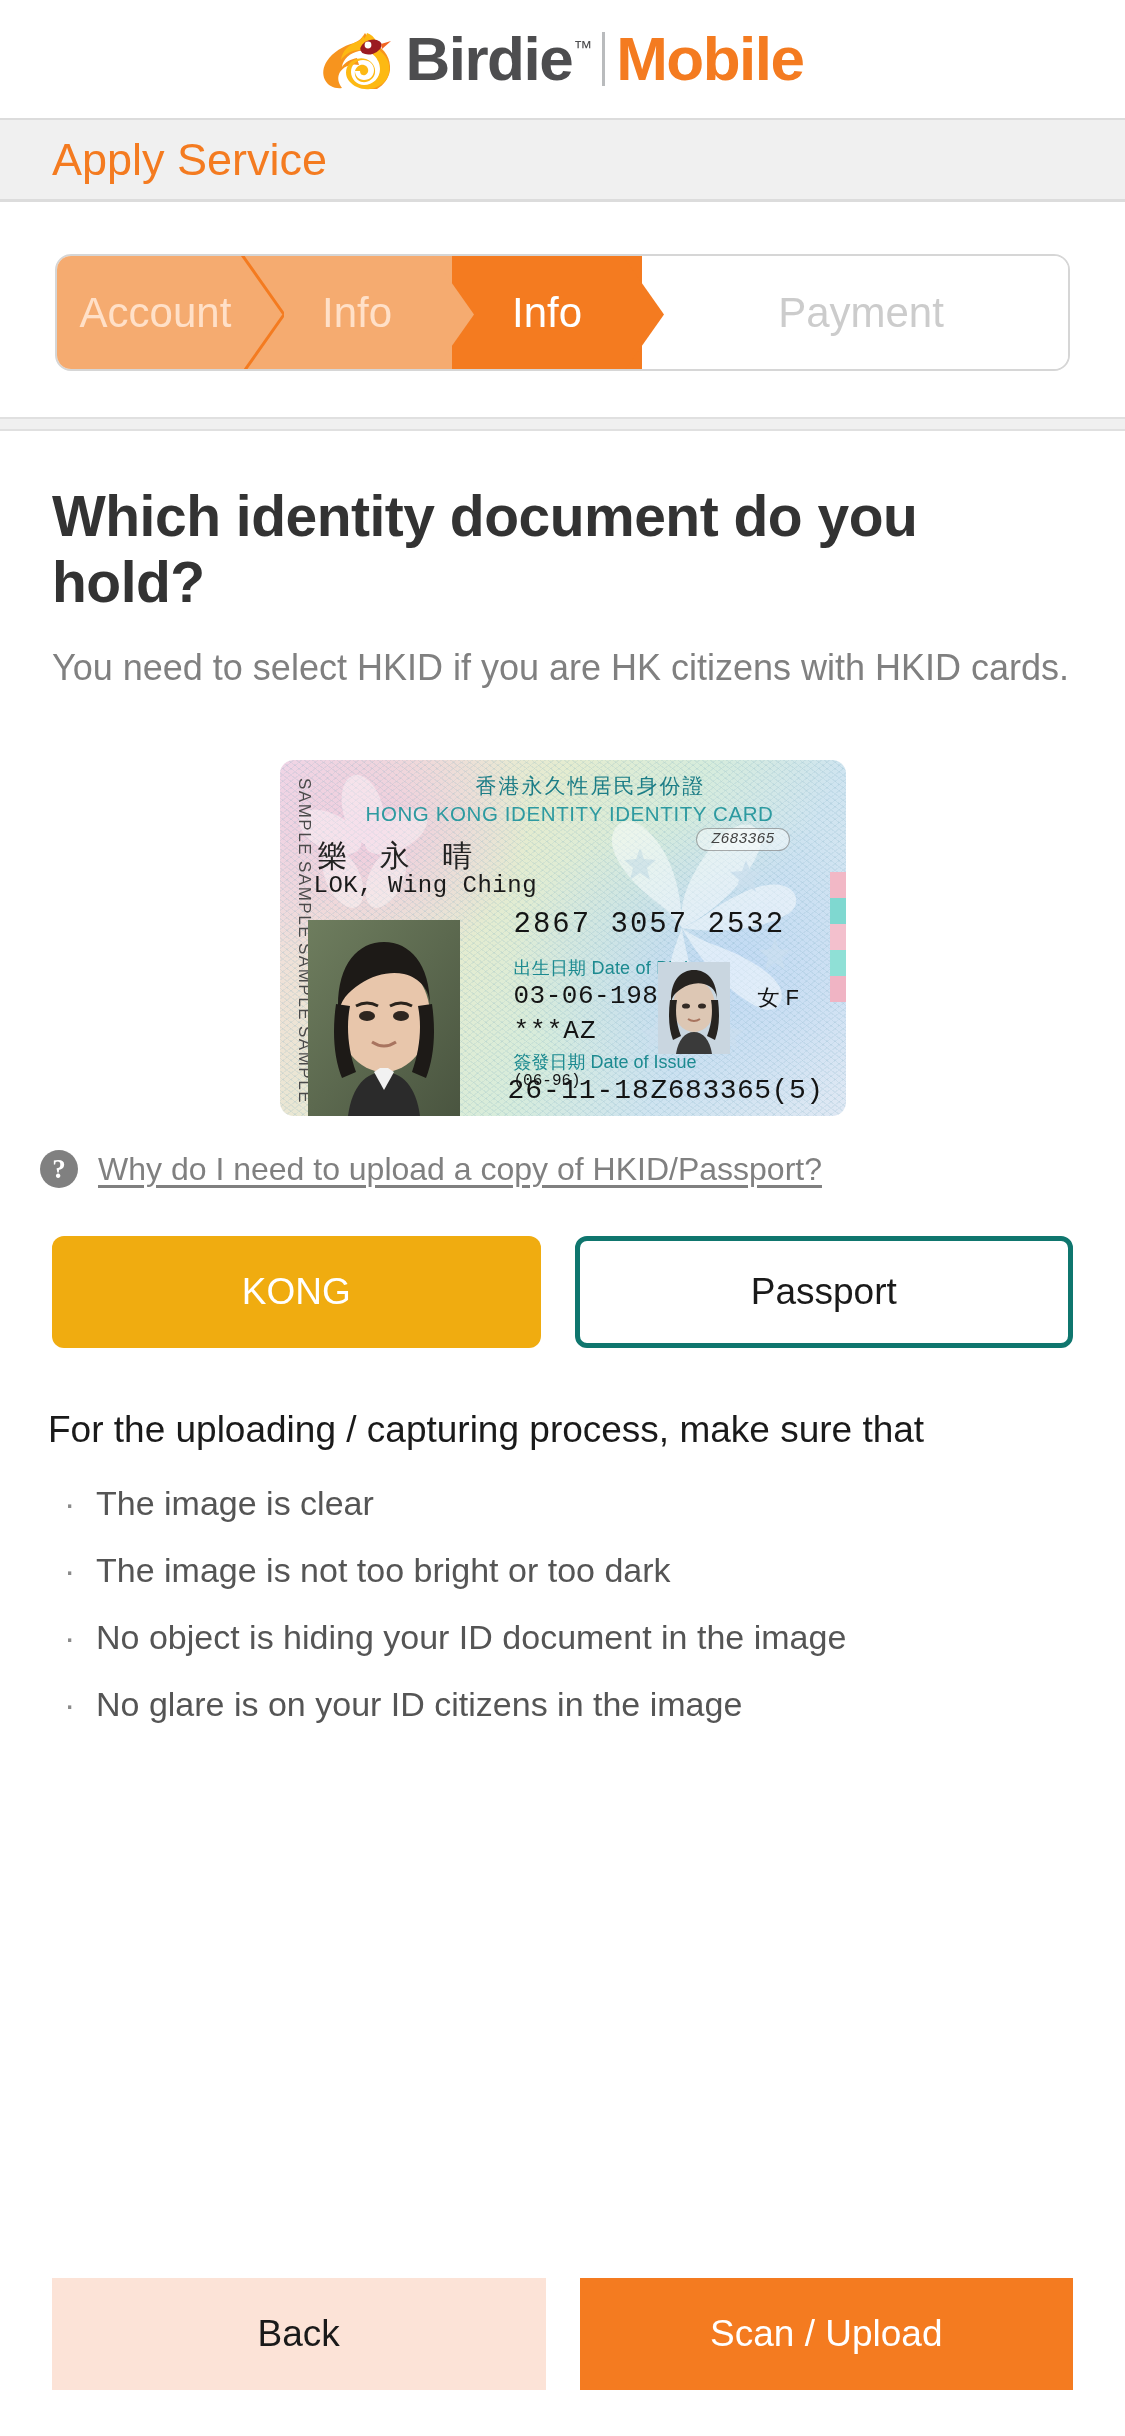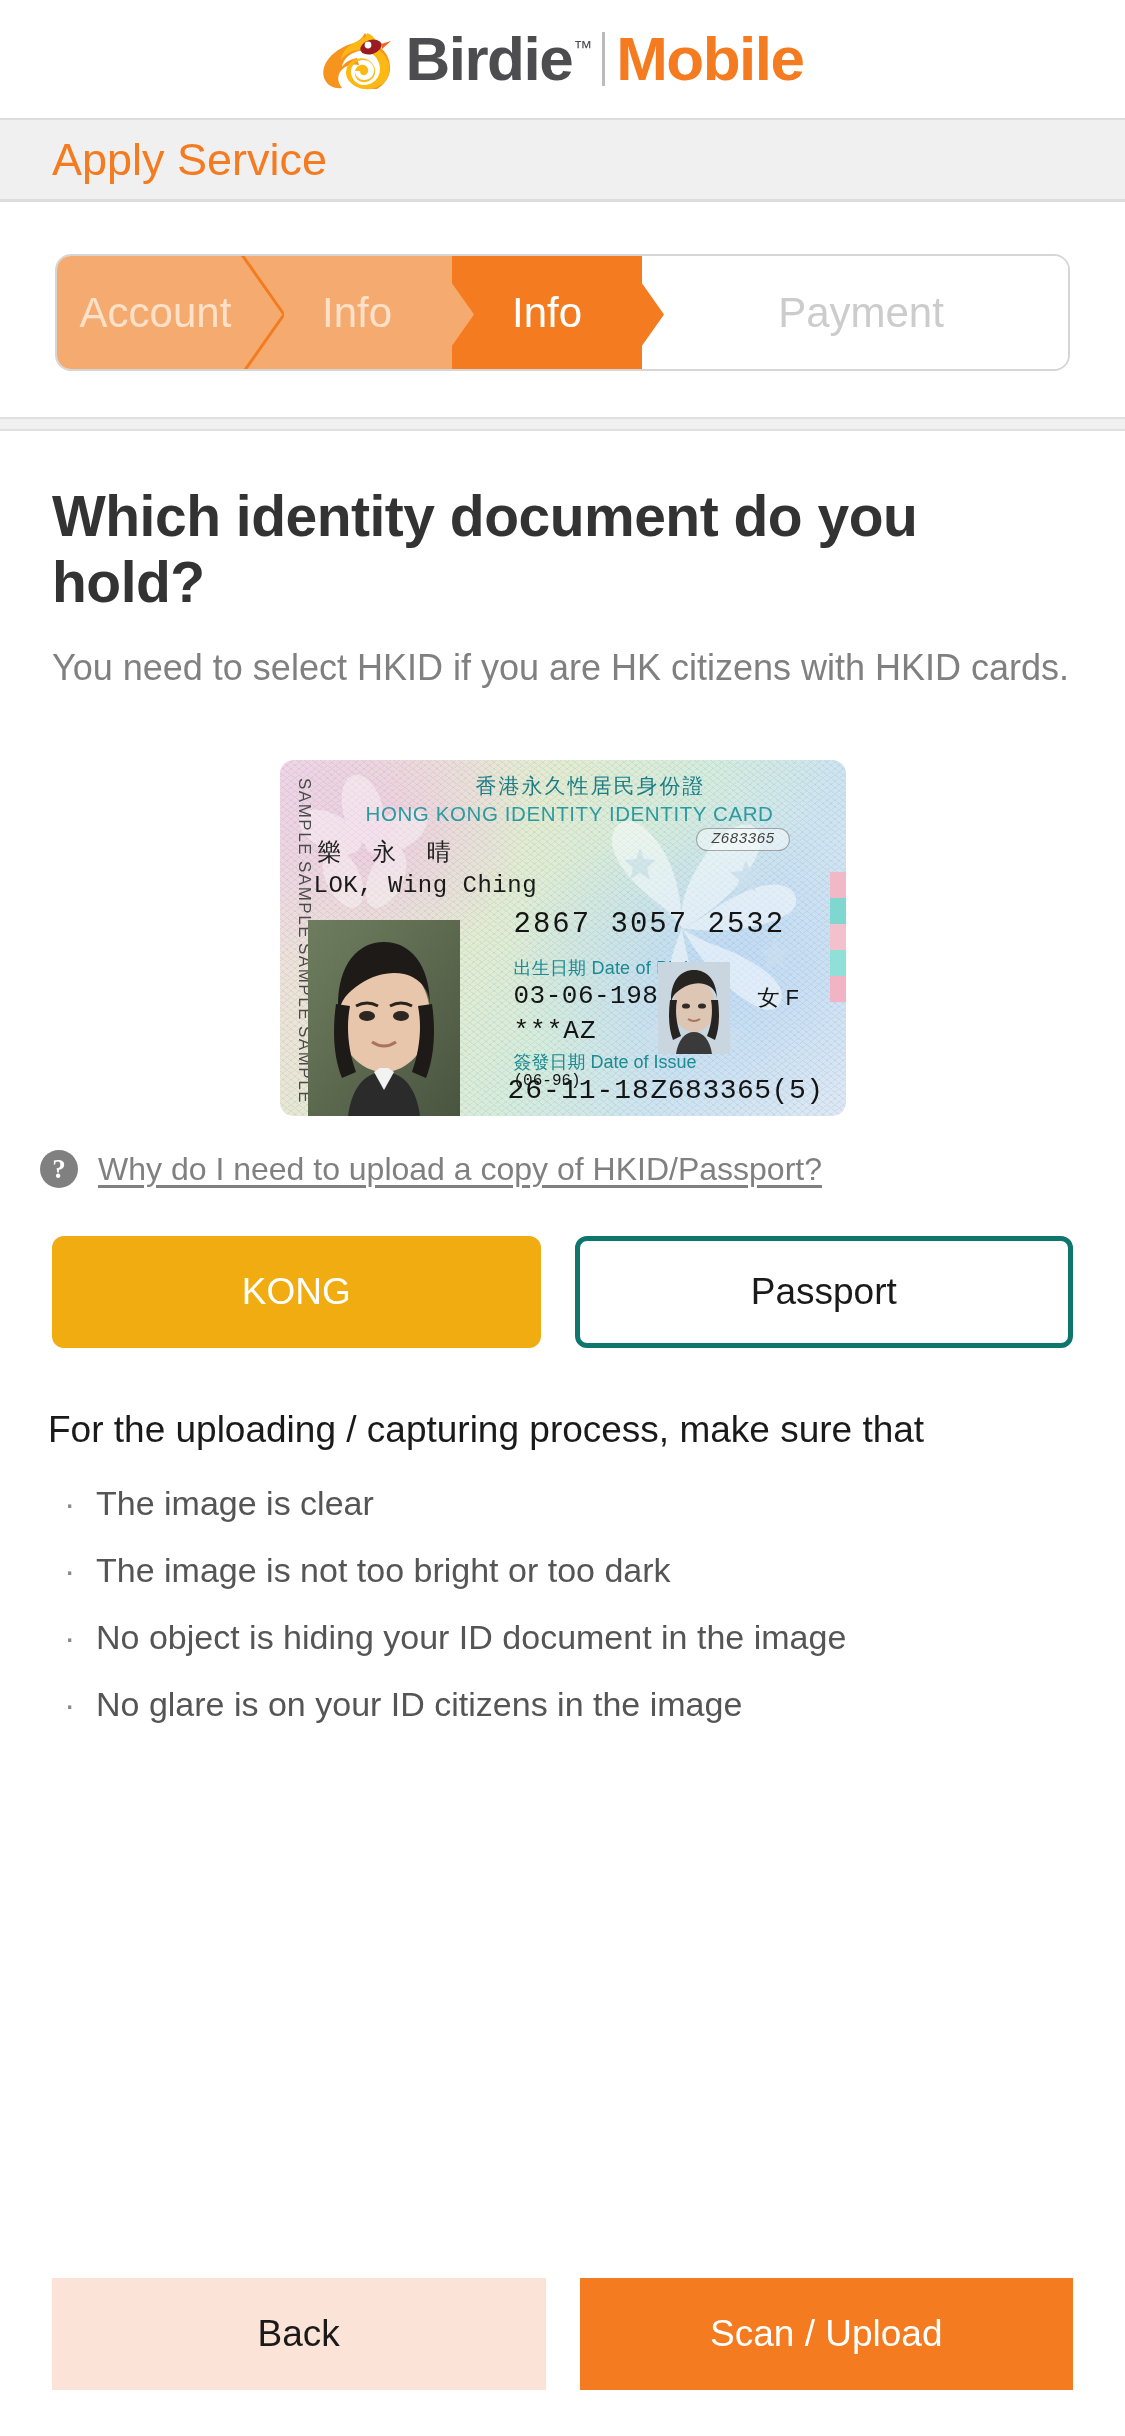--- a/index.html
+++ b/index.html
@@ -134,21 +134,21 @@
   }
   .card-serial {
     position: absolute; right: 56px; top: 68px;
     font-size: 15px; color: #444; font-style: italic;
     border: 1px solid rgba(90,90,90,0.5); border-radius: 14px;
     padding: 2px 14px; background: rgba(255,255,255,0.45);
   }
   .card-name-cn {
     position: absolute; left: 38px; top: 76px;
     font-family: "Liberation Sans", sans-serif;
-    font-size: 24px; color: #222; letter-spacing: 12px;
+    font-size: 30px; color: #222; letter-spacing: 12px;
   }
   .card-name-en {
     position: absolute; left: 34px; top: 112px;
     font-size: 24px; color: #1a1a1a; letter-spacing: 0.5px;
   }
   .card-idnum {
     position: absolute; left: 234px; top: 148px;
     font-size: 29px; color: #141414; letter-spacing: 2px;
   }
   .card-lbl-dob {

